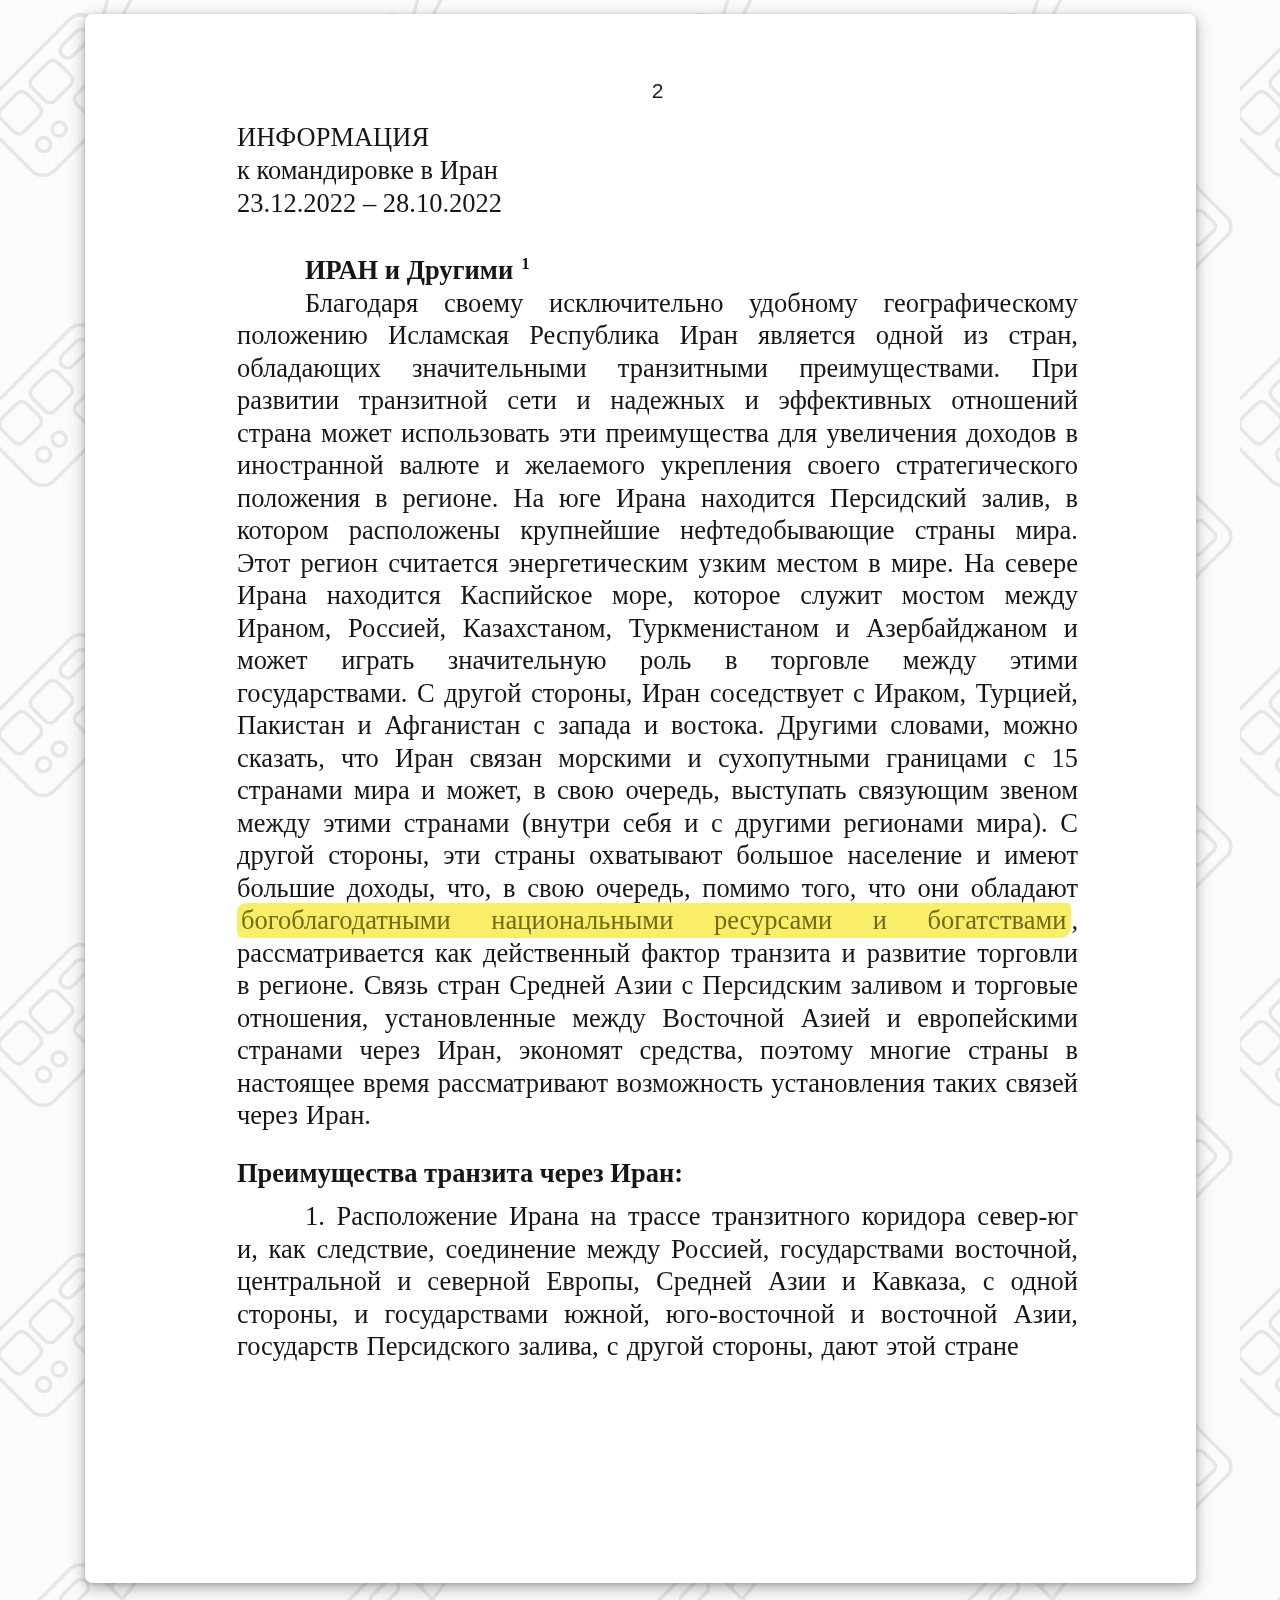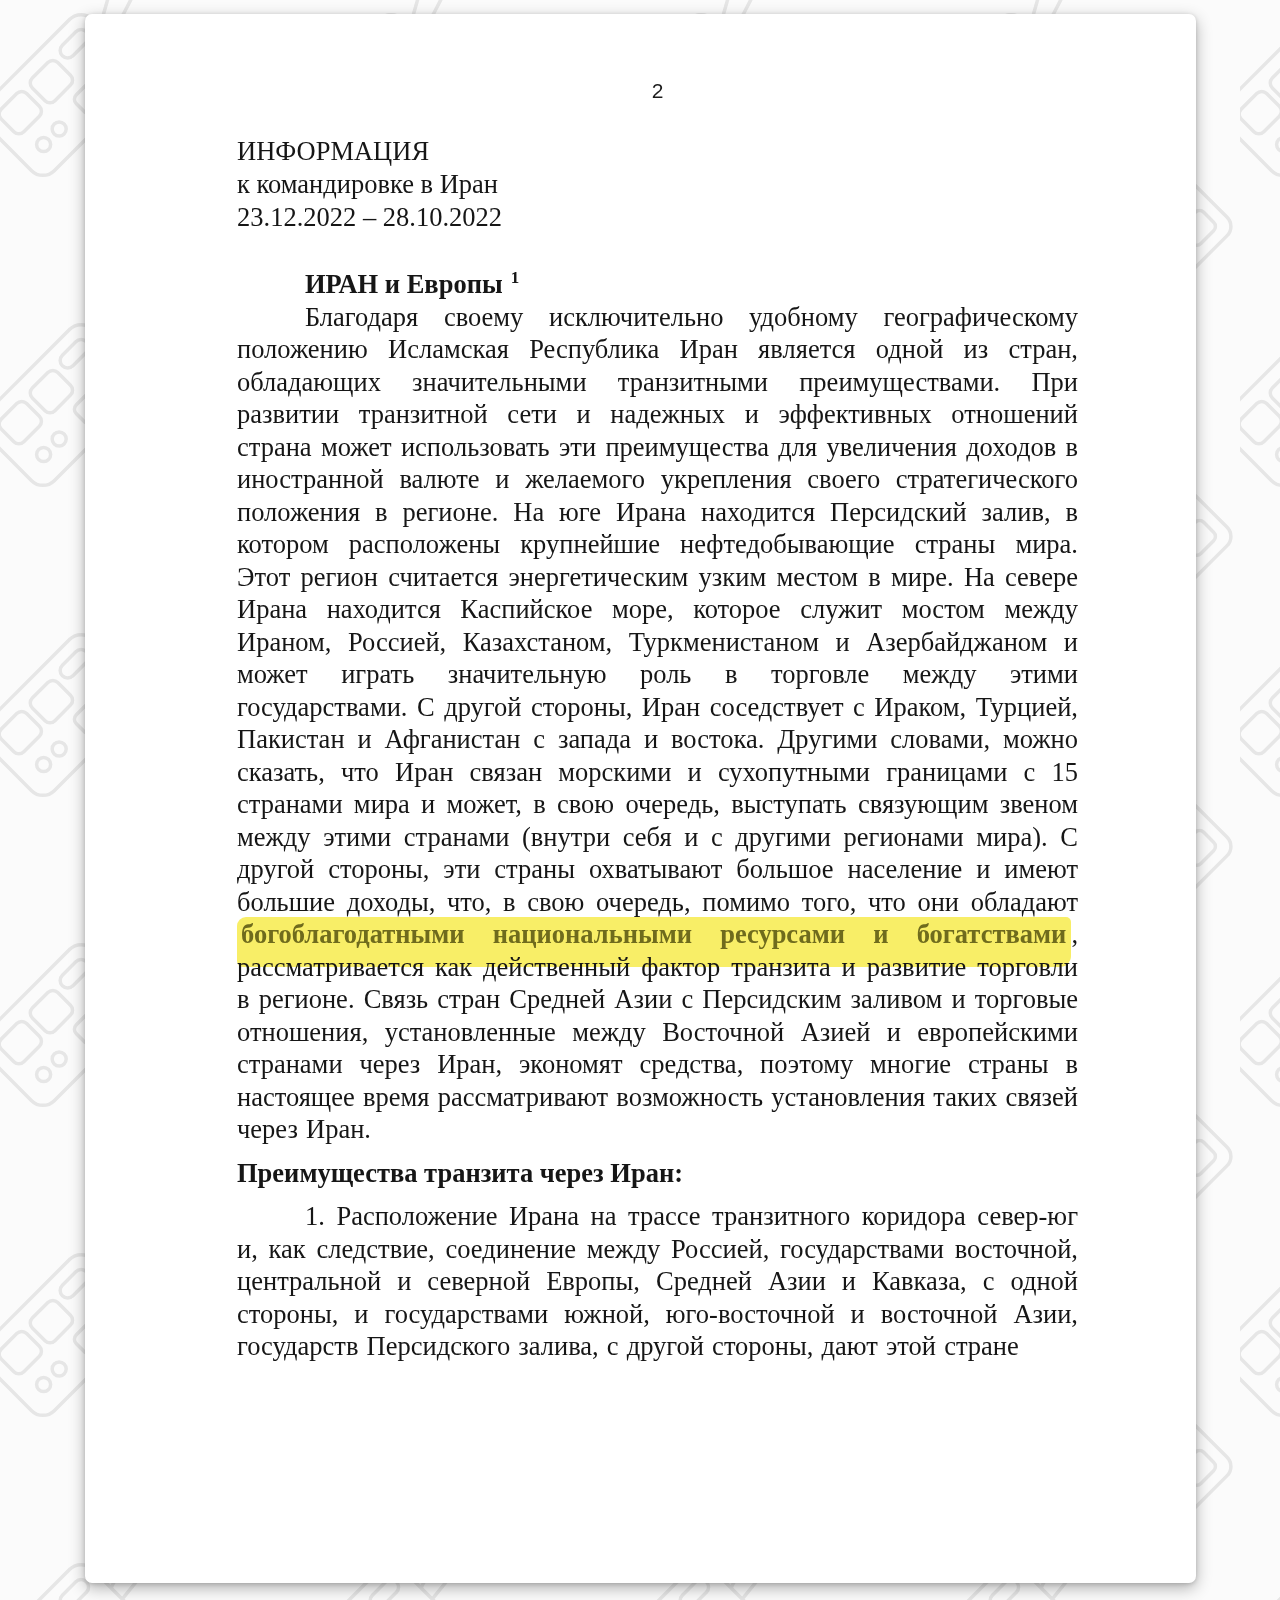--- a/index.html
+++ b/index.html
@@ -23,21 +23,21 @@
     position: absolute; inset: 0;
     padding: 66px 118px 0 152px;
     box-sizing: border-box;
     color: #161616;
   }
   .pagenum {
     text-align: center;
     font-family: "Liberation Sans", "DejaVu Sans", sans-serif;
     font-size: 21px; line-height: 22px; color: #1c1c1c;
   }
-  .docheader { margin-top: 33px; font-size: 26.5px; line-height: 33px; }
+  .docheader { margin-top: 19px; font-size: 26.5px; line-height: 33px; }
   .docheader div { white-space: nowrap; }
 
   .h-bold {
     font-weight: bold; font-size: 26.5px; line-height: 33px;
     padding-left: 68px;
   }
   .h-transit { margin-top: 27px; }
   .h-transit sup { font-size: 17px; margin-left: 8px; font-weight: bold; }
 
   p.body {
@@ -45,22 +45,21 @@
     font-size: 26.5px; line-height: 32.5px;
     text-align: justify; text-indent: 68px;
     word-spacing: 1.5px;
   }
   .p-transit { margin-top: 10px; }
 
   .hl {
     background: var(--hl-bg, #f8ee67);
     color: var(--hl-text, #6f6b1d);
     border-radius: 9px 5px 11px 6px;
-    padding: 2px 5px 18px 4px;
-    font-weight: bold;
+    padding: 2px 5px 3px 4px;
   }
 
   .sec2 { position: absolute; top: 1143px; left: 152px; right: 118px; }
   .sec2 .h-adv { padding-left: 68px; }
   .sec2 p.body { margin-top: 10px; }
   .sec2 p.body + p.body { margin-top: 0; text-decoration: underline; }
 
   .fn-wrap { position: absolute; top: 1429px; left: 152px; right: 118px; }
   .fn-rule { width: 164px; height: 0; border-top: 2px solid #1c1c1c; }
   .fn {
@@ -113,21 +112,21 @@
 
     <div class="pagenum">2</div>
 
     <div class="docheader">
       <div>ИНФОРМАЦИЯ</div>
       <div>к командировке в Иран</div>
       <div>23.12.2022 – 28.10.2022</div>
     </div>
 
     <div class="h-bold h-transit">
-      <span>ИРАН и Европы</span><sup>1</sup>
+      <span>ИРАН и Другими</span><sup>1</sup>
     </div>
 
     <p class="body p-transit"><span>Благодаря своему исключительно удобному географическому положению Исламская Республика Иран является одной из стран, обладающих значительными транзитными преимуществами. При развитии транзитной сети и надежных и эффективных отношений страна может использовать эти преимущества для увеличения доходов в иностранной валюте и желаемого укрепления своего стратегического положения в регионе. На юге Ирана находится Персидский залив, в котором расположены крупнейшие нефтедобывающие страны мира. Этот регион считается энергетическим узким местом в мире. На севере Ирана находится Каспийское море, которое служит мостом между Ираном, Россией, Казахстаном, Туркменистаном и Азербайджаном и может играть значительную роль в торговле между этими государствами. С другой стороны, Иран соседствует с Ираком, Турцией, Пакистан и Афганистан с запада и востока. Другими словами, можно сказать, что Иран связан морскими и сухопутными границами с 15 странами мира и может, в свою очередь, выступать связующим звеном между этими странами (внутри себя и с другими регионами мира). С другой стороны, эти страны охватывают большое население и имеют большие доходы, что, в свою очередь, помимо того, что они обладают </span><mark class="hl">богоблагодатными национальными ресурсами и богатствами</mark><span>, рассматривается как действенный фактор транзита и развитие торговли в регионе. Связь стран Средней Азии с Персидским заливом и торговые отношения, установленные между Восточной Азией и европейскими странами через Иран, экономят средства, поэтому многие страны в настоящее время рассматривают возможность установления таких связей через Иран.</span></p>
 
     <div class="sec2">
       <div class="h-bold h-adv" style="padding-left:0;">Преимущества транзита через Иран:</div>
       <p class="body">1. Расположение Ирана на трассе транзитного коридора север-юг и, как следствие, соединение между Россией, государствами восточной, центральной и северной Европы, Средней Азии и Кавказа, с одной стороны, и государствами южной, юго-восточной и восточной Азии, государств Персидского залива, с другой стороны, дают этой стране</p>
     </div>
 
 

